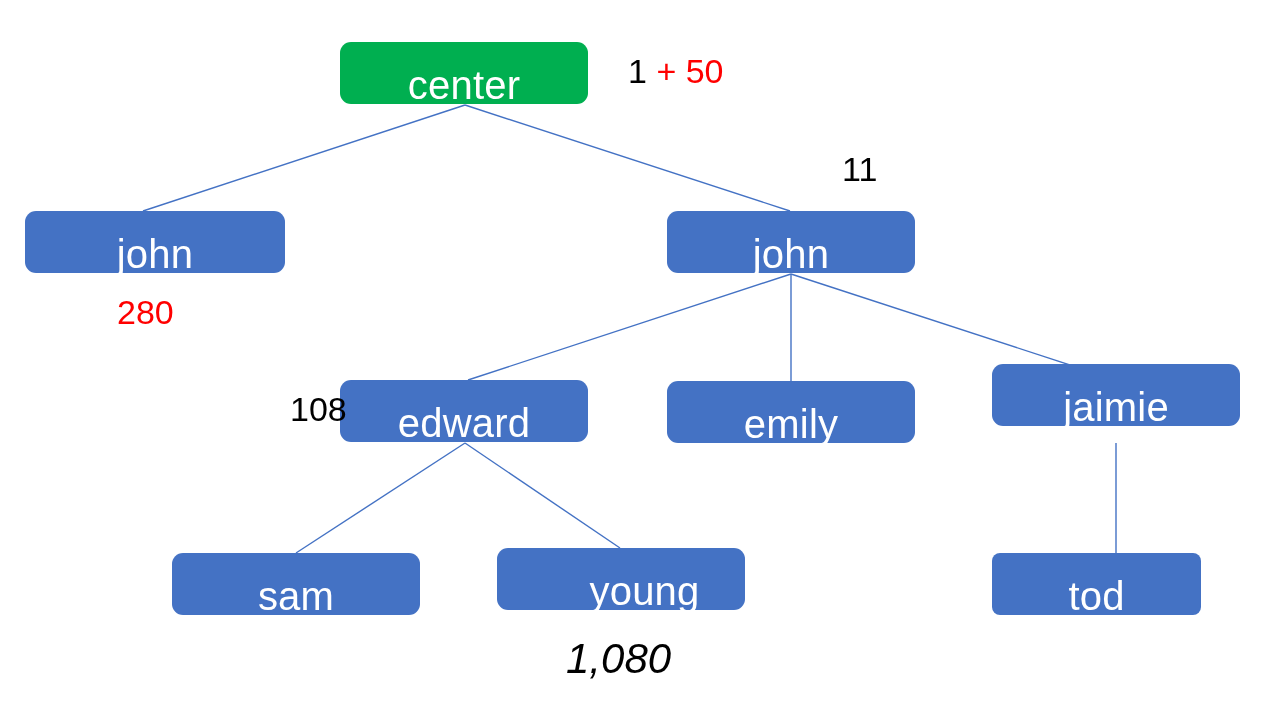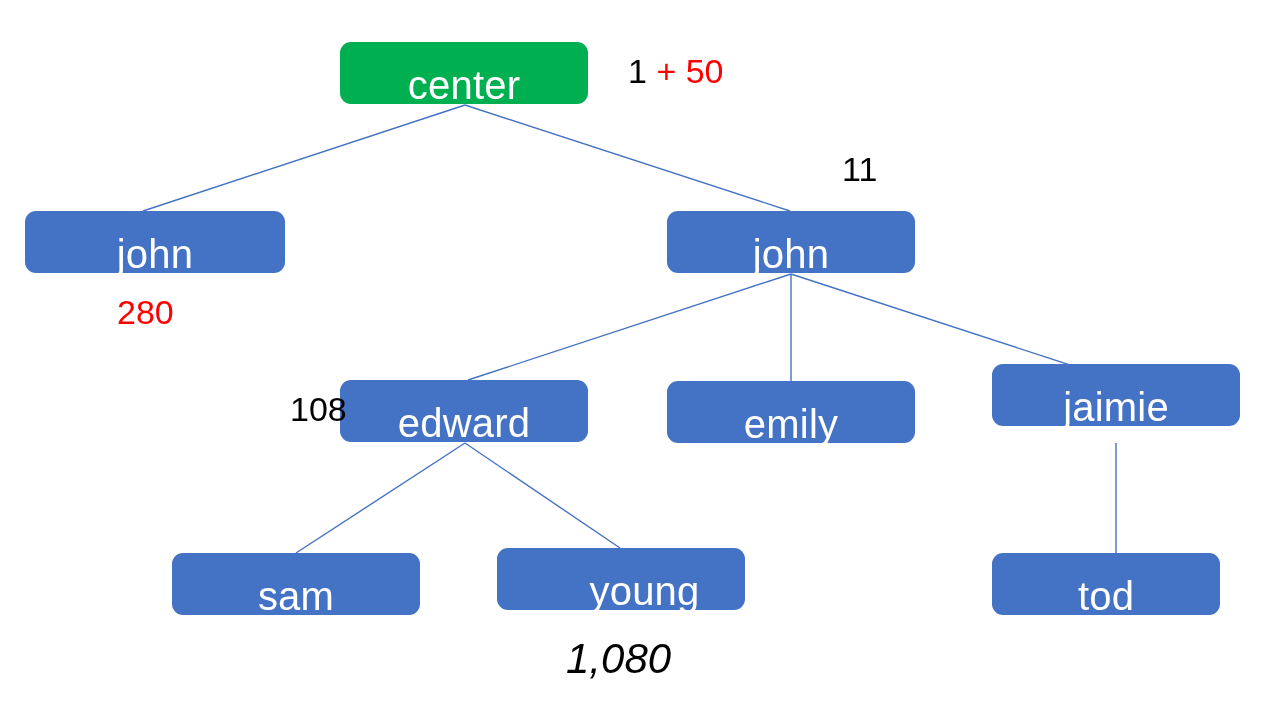--- a/index.html
+++ b/index.html
@@ -90,21 +90,21 @@
       </div>
       <div class="node blue" style="left: 992px; top: 364px; width: 248px; height: 62px; font-size: 40px;">
         <span class="node-label">jaimie</span>
       </div>
       <div class="node blue" style="left: 172px; top: 553px; width: 248px; height: 62px; font-size: 40px;">
         <span class="node-label">sam</span>
       </div>
       <div class="node blue" style="left: 497px; top: 548px; width: 248px; height: 62px; font-size: 40px; padding-left: 47px;">
         <span class="node-label">young</span>
       </div>
-      <div class="node blue" style="left: 992px; top: 553px; width: 228px; height: 62px; font-size: 40px;">
+      <div class="node blue" style="left: 992px; top: 553px; width: 209px; height: 62px; font-size: 40px; border-radius: 8px;">
         <span class="node-label">tod</span>
       </div>
     </div>
   <div id="annotation-layer">
       <div class="annotation" style="left: 628px; top: 54px; font-size: 34px;"><span class="seg black">1</span><span class="seg black"> </span><span class="seg red">+ 50</span></div>
       <div class="annotation" style="left: 822px; top: 152px; font-size: 34px; margin-left: 20px;"><span class="seg black">11</span></div>
       <div class="annotation" style="left: 117px; top: 295px; font-size: 34px;"><span class="seg red">280</span></div>
       <div class="annotation" style="left: 246px; top: 392px; font-size: 34px; margin-left: 44px;"><span class="seg black">108</span></div>
       <div class="annotation" style="left: 566px; top: 638px; font-size: 42px; font-style: italic;"><span class="seg black">1,080</span></div>
     </div>

